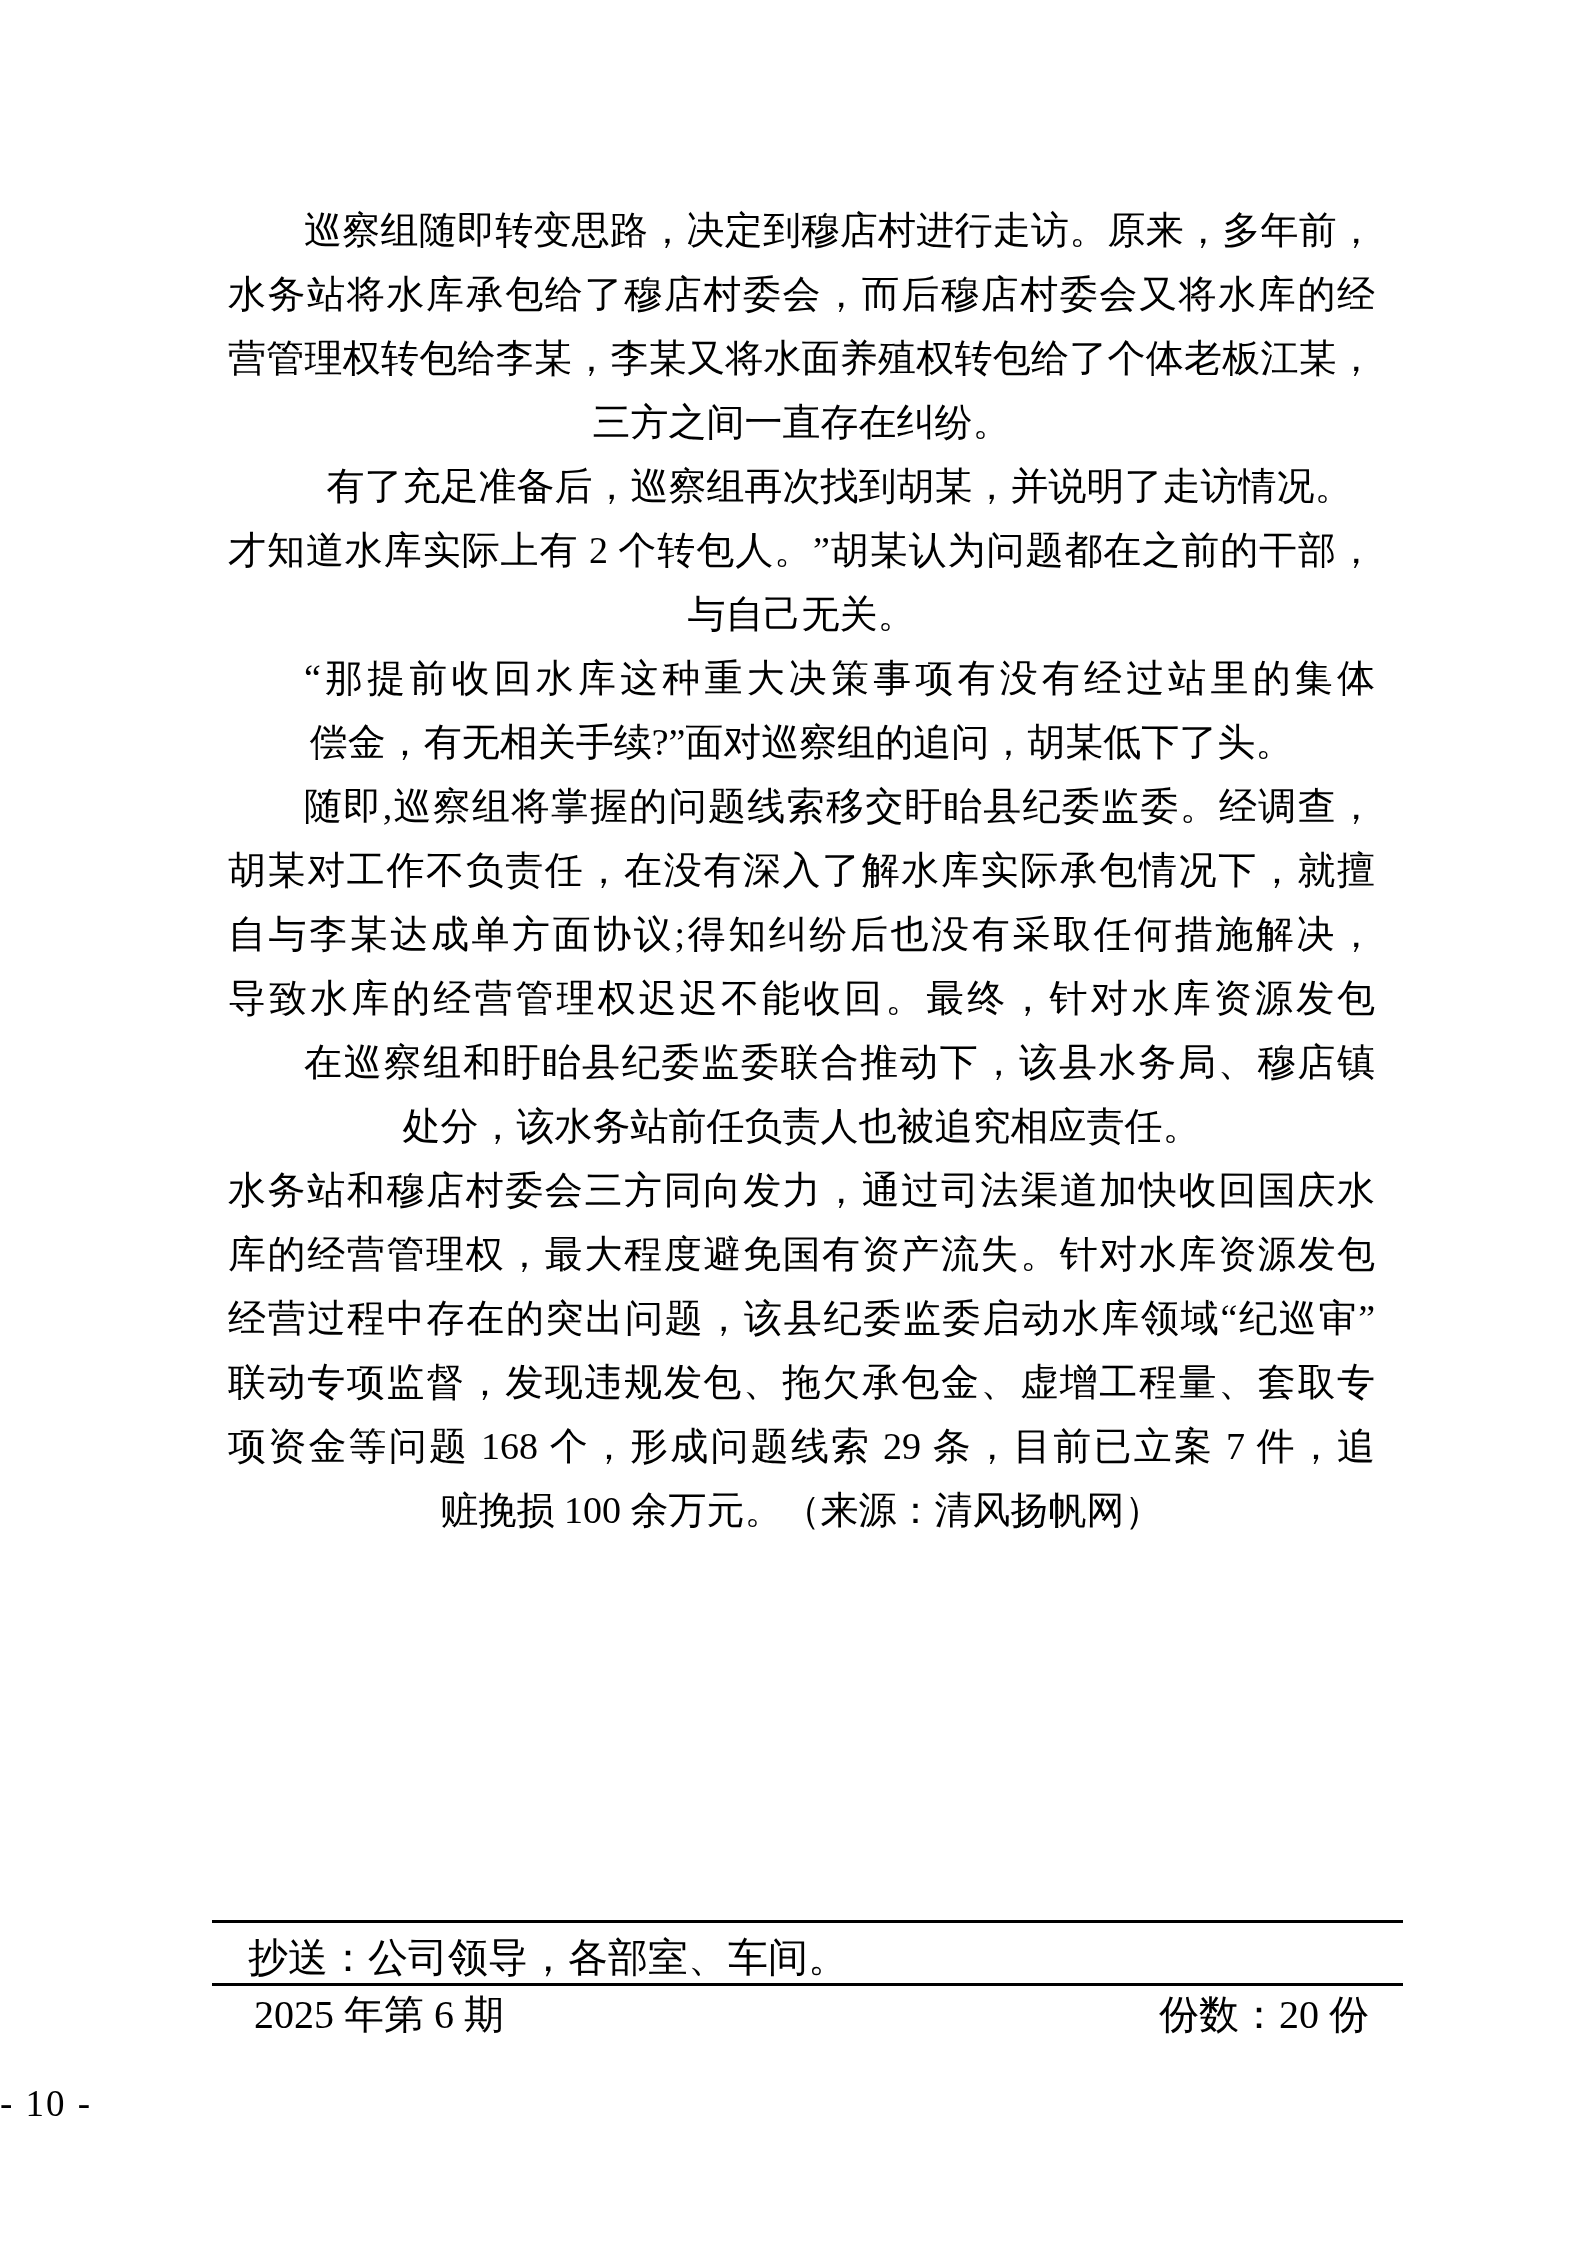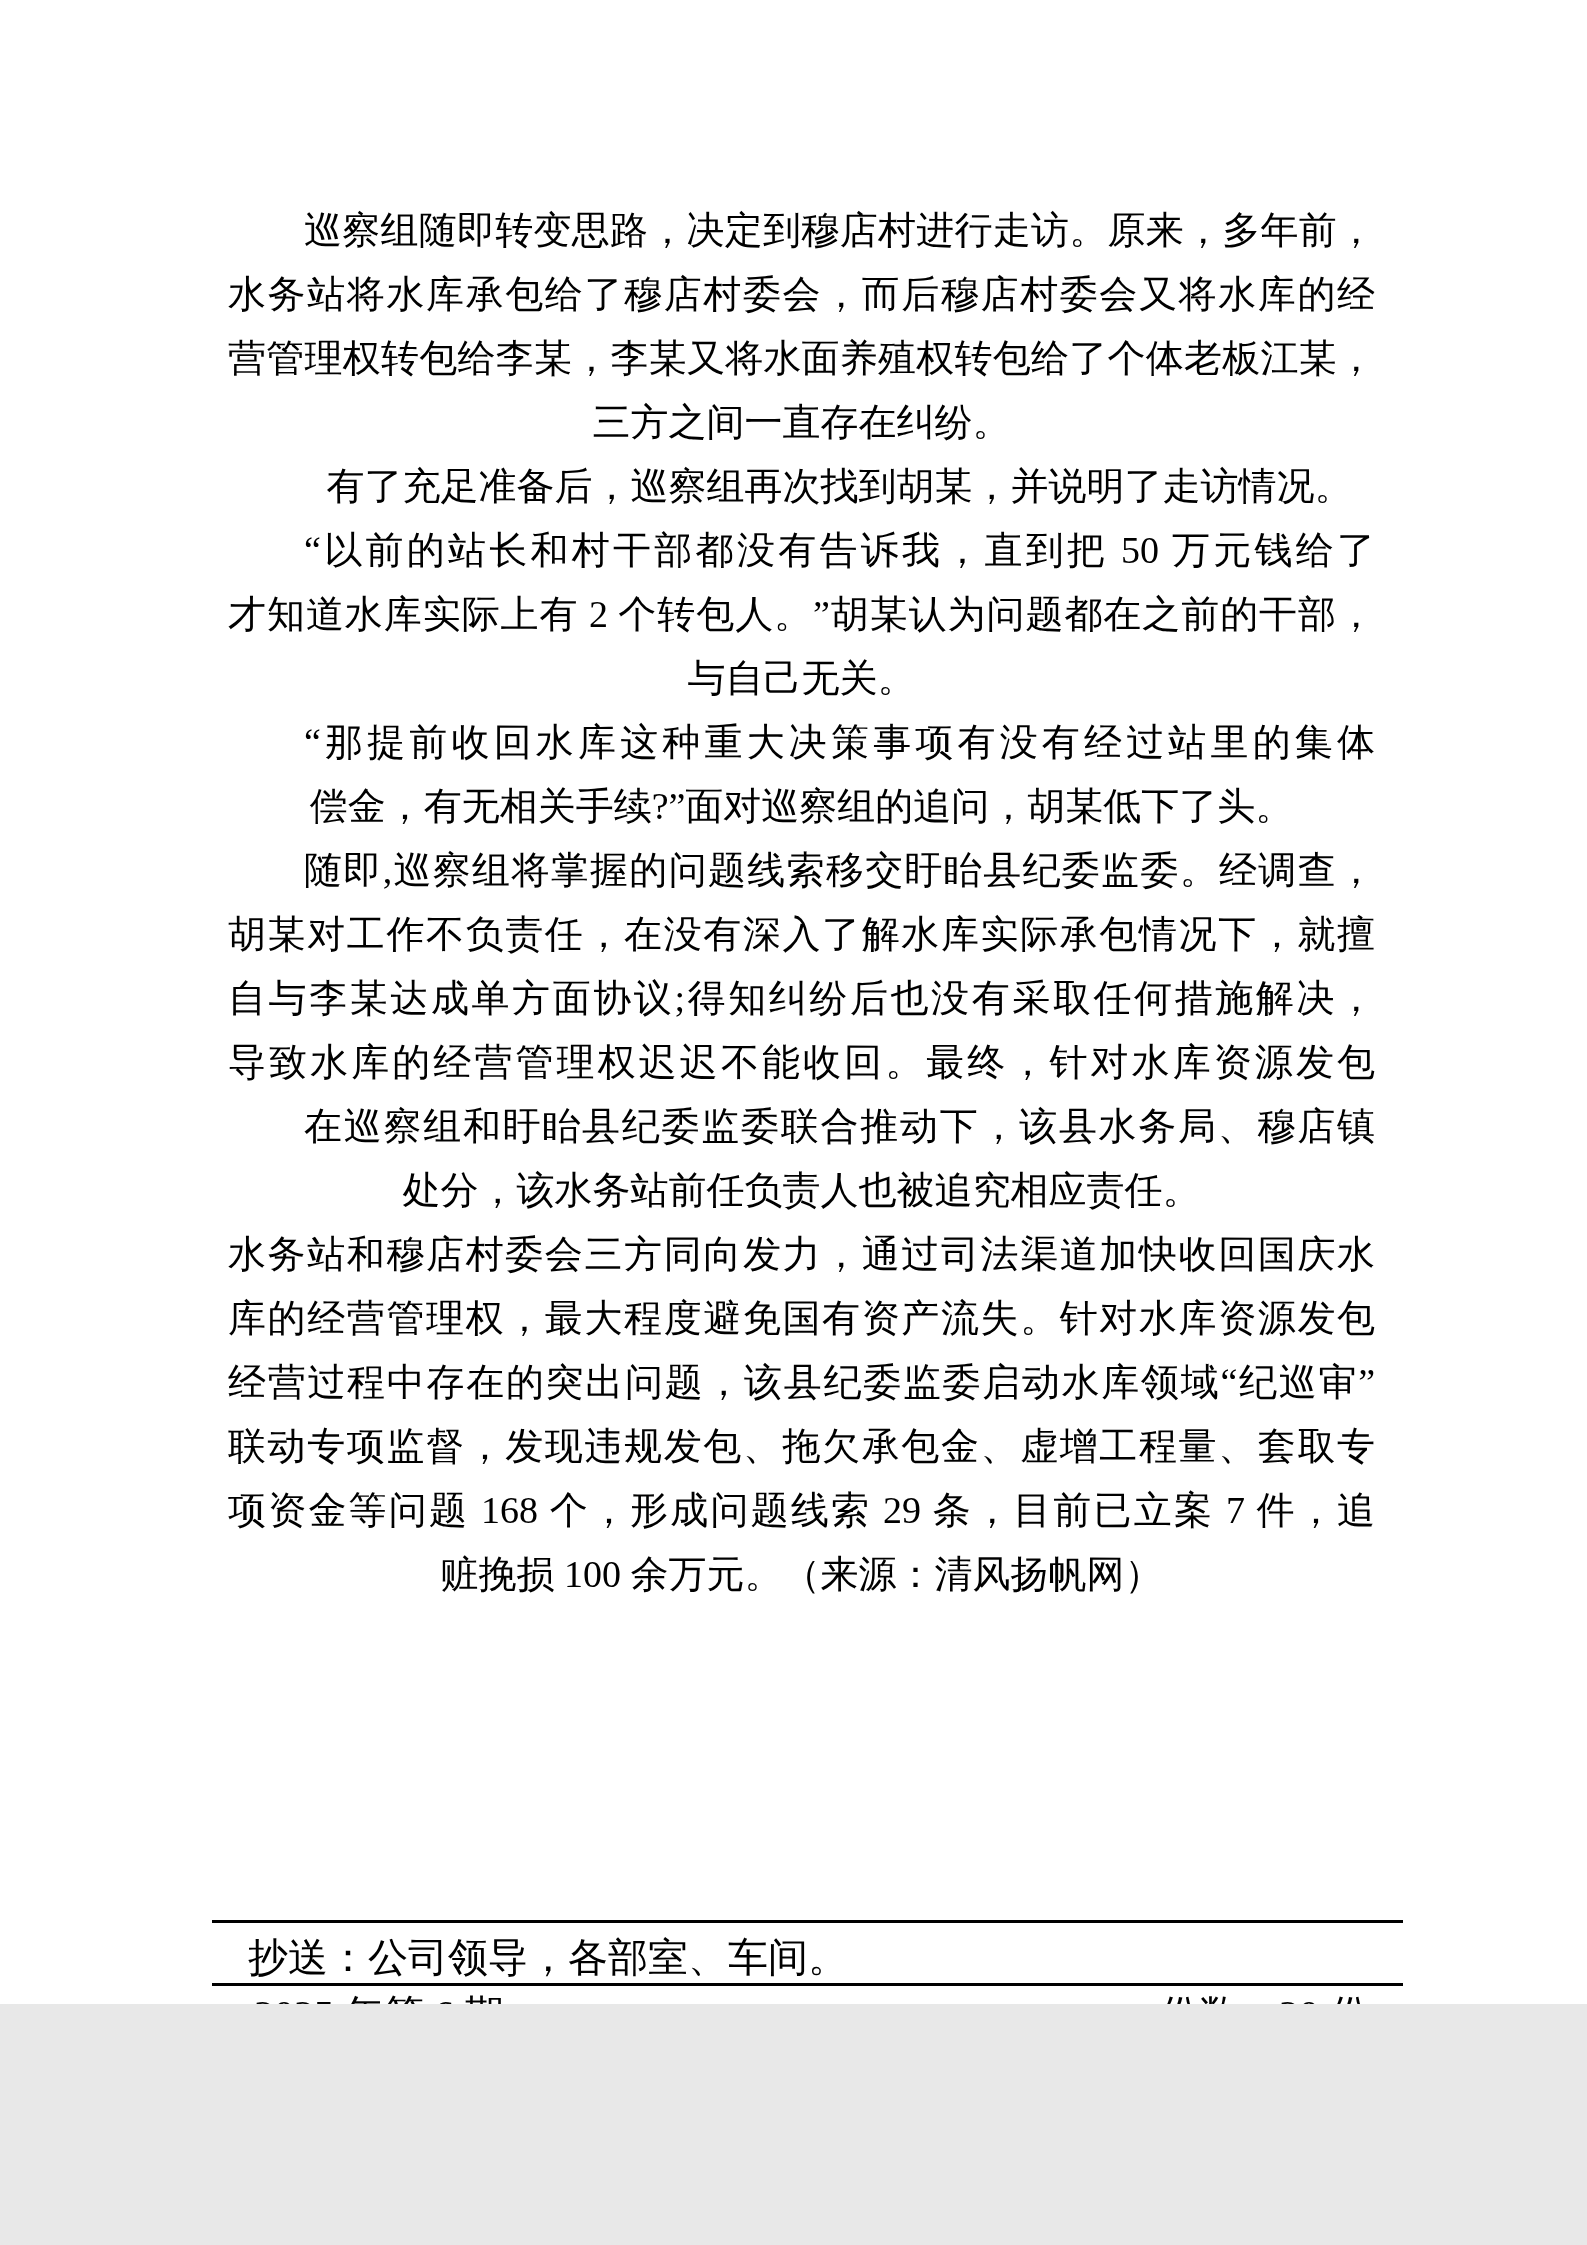--- a/index.html
+++ b/index.html
@@ -3,21 +3,21 @@
 <meta charset="utf-8">
 <style>
   html, body {
     margin: 0;
     padding: 0;
     background: #e8e8e8;
   }
   .page {
     position: relative;
     width: 1587px;
-    height: 2004px;
+    height: 2245px;
     background: #ffffff;
     color: #000000;
     font-family: "Liberation Serif", "DejaVu Serif", serif;
     overflow: hidden;
   }
   .body-text {
     position: absolute;
     left: 228px;
     top: 198px;
     width: 1147px;
@@ -80,21 +80,20 @@
 <body>
 
 <div class="page">
 
   <div class="body-text" id="body-text">
       <div class="line first just">巡察组随即转变思路，决定到穆店村进行走访。原来，多年前，</div>
       <div class="line just">水务站将水库承包给了穆店村委会，而后穆店村委会又将水库的经</div>
       <div class="line just">营管理权转包给李某，李某又将水面养殖权转包给了个体老板江某，</div>
       <div class="line">三方之间一直存在纠纷。</div>
       <div class="line first">有了充足准备后，巡察组再次找到胡某，并说明了走访情况。</div>
-      <div class="line first just">“以前的站长和村干部都没有告诉我，直到把 50 万元钱给了</div>
       <div class="line just">才知道水库实际上有 2 个转包人。”胡某认为问题都在之前的干部，</div>
       <div class="line">与自己无关。</div>
       <div class="line first just">“那提前收回水库这种重大决策事项有没有经过站里的集体</div>
       <div class="line">偿金，有无相关手续?”面对巡察组的追问，胡某低下了头。</div>
       <div class="line first just">随即,巡察组将掌握的问题线索移交盱眙县纪委监委。经调查，</div>
       <div class="line just">胡某对工作不负责任，在没有深入了解水库实际承包情况下，就擅</div>
       <div class="line just">自与李某达成单方面协议;得知纠纷后也没有采取任何措施解决，</div>
       <div class="line just">导致水库的经营管理权迟迟不能收回。最终，针对水库资源发包</div>
       <div class="line first just">在巡察组和盱眙县纪委监委联合推动下，该县水务局、穆店镇</div>
       <div class="line">处分，该水务站前任负责人也被追究相应责任。</div>

